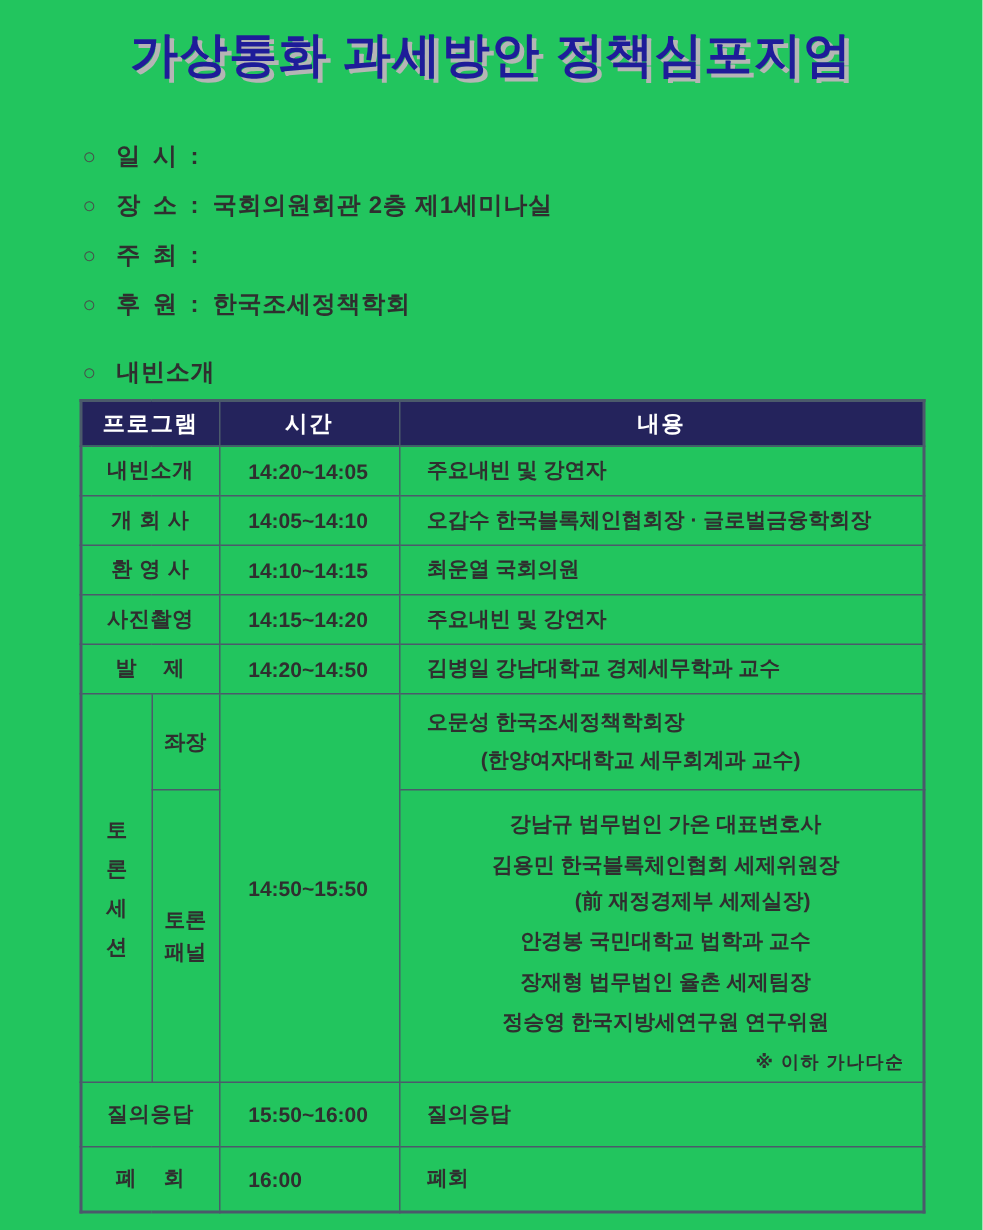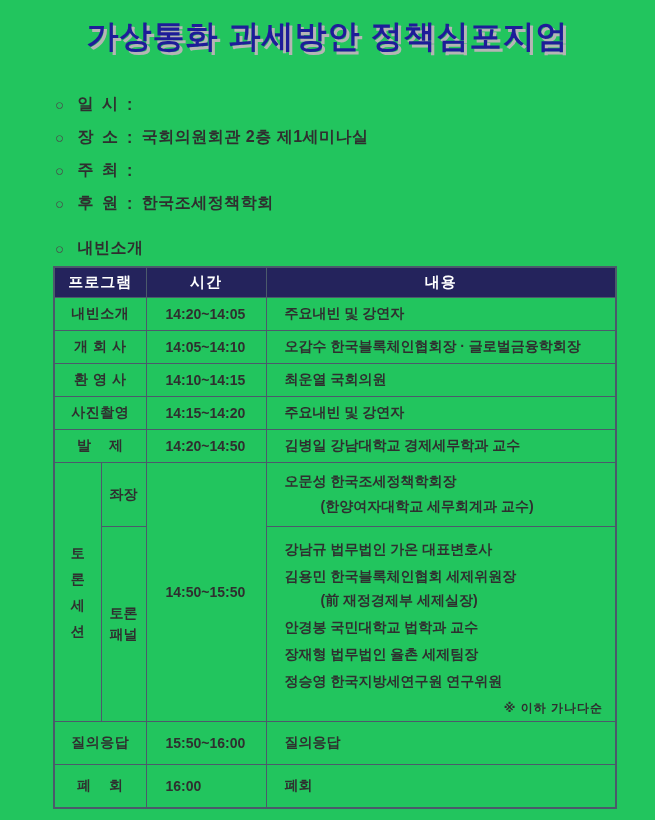--- a/index.html
+++ b/index.html
@@ -115,21 +115,21 @@
     line-height:21px;
   }
   td.chair-cont{line-height:25px;}
   .indent{padding-left:36px;}
   td.panel-cont{
     vertical-align:top;
     padding-top:12px;
     padding-right:12px;
     line-height:21px;
   }
-  .pline{margin-bottom:6px;}
+  .pline{margin-bottom:6px;text-align:center;}
   .pline.subline{margin-top:-3px;}
   .pnote{
     text-align:right;
     font-size:12px;
     letter-spacing:1px;
     margin-top:2px;
   }
 </style>
 </head>
 <body>

